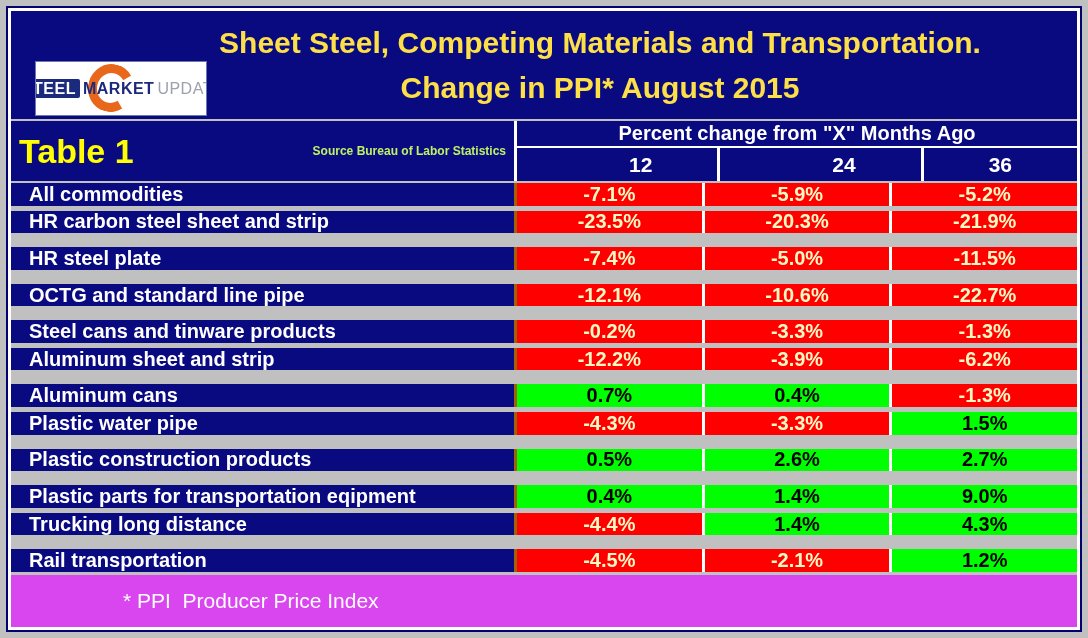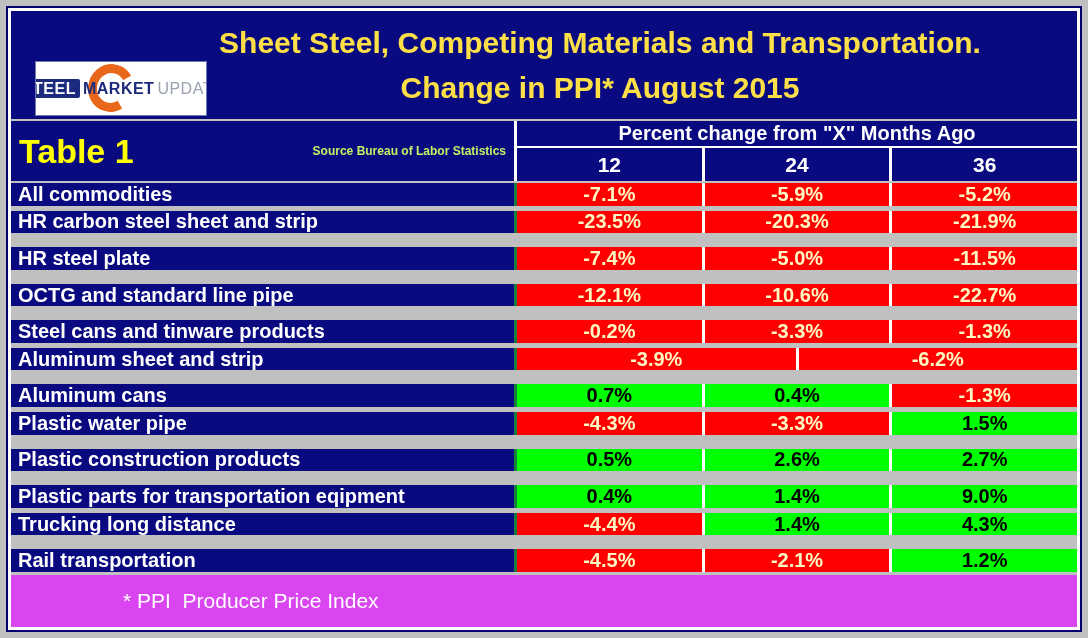--- a/index.html
+++ b/index.html
@@ -87,41 +87,41 @@
     display: flex; align-items: center; justify-content: center;
     border-bottom: 2px solid #ffffff;
   }
   .col-headers { flex: 1 1 auto; display: flex; }
   .col-header {
     flex: 1 1 0;
     background: #0a0a80; color: #ffffff;
     font-weight: bold; font-size: 21px;
     display: flex; align-items: center; justify-content: center;
   }
-  .col-header:not(:last-child) { border-right: 3px solid #ffffff; }
+  .col-header:not(:last-child) { border-right: 3px solid #ffffff; padding-left: 47px; }
 
   
   .table-body {
     flex: 1 1 auto; min-height: 0;
     display: flex; flex-direction: column;
   }
   .row {
     flex: 1 1 0; min-height: 0;
     display: flex;
     margin-bottom: 14px;
   }
   .row.group-end { margin-bottom: 5px; }
   .row:last-child { margin-bottom: 0; }
   .label-cell {
     flex: 0 0 506px;
     background: #0a0a80; color: #ffffff;
     font-weight: bold; font-size: 20px;
     display: flex; align-items: center;
-    padding-left: 7px;
-    border-right: 3px solid #15803d;
+    padding-left: 18px;
+    border-right: 3px solid #a16207;
     white-space: nowrap; overflow: hidden;
   }
   .value-cell {
     flex: 1 1 0;
     font-weight: bold; font-size: 20px;
     display: flex; align-items: center; justify-content: center;
   }
   .value-cell:not(:last-child) { border-right: 3px solid #ffffff; }
   .value-cell.red   { background: #ff0000; color: #fef9c3; }
   .value-cell.green { background: #00ff00; color: #000000; }
@@ -204,20 +204,21 @@
 
   <div class="row group-end">
     <div class="label-cell">Steel cans and tinware products</div>
     <div class="value-cell red">-0.2%</div>
     <div class="value-cell red">-3.3%</div>
     <div class="value-cell red">-1.3%</div>
   </div>
 
   <div class="row">
     <div class="label-cell">Aluminum sheet and strip</div>
+    <div class="value-cell red">-12.2%</div>
     <div class="value-cell red">-3.9%</div>
     <div class="value-cell red">-6.2%</div>
   </div>
 
   <div class="row group-end">
     <div class="label-cell">Aluminum cans</div>
     <div class="value-cell green">0.7%</div>
     <div class="value-cell green">0.4%</div>
     <div class="value-cell red">-1.3%</div>
   </div>

